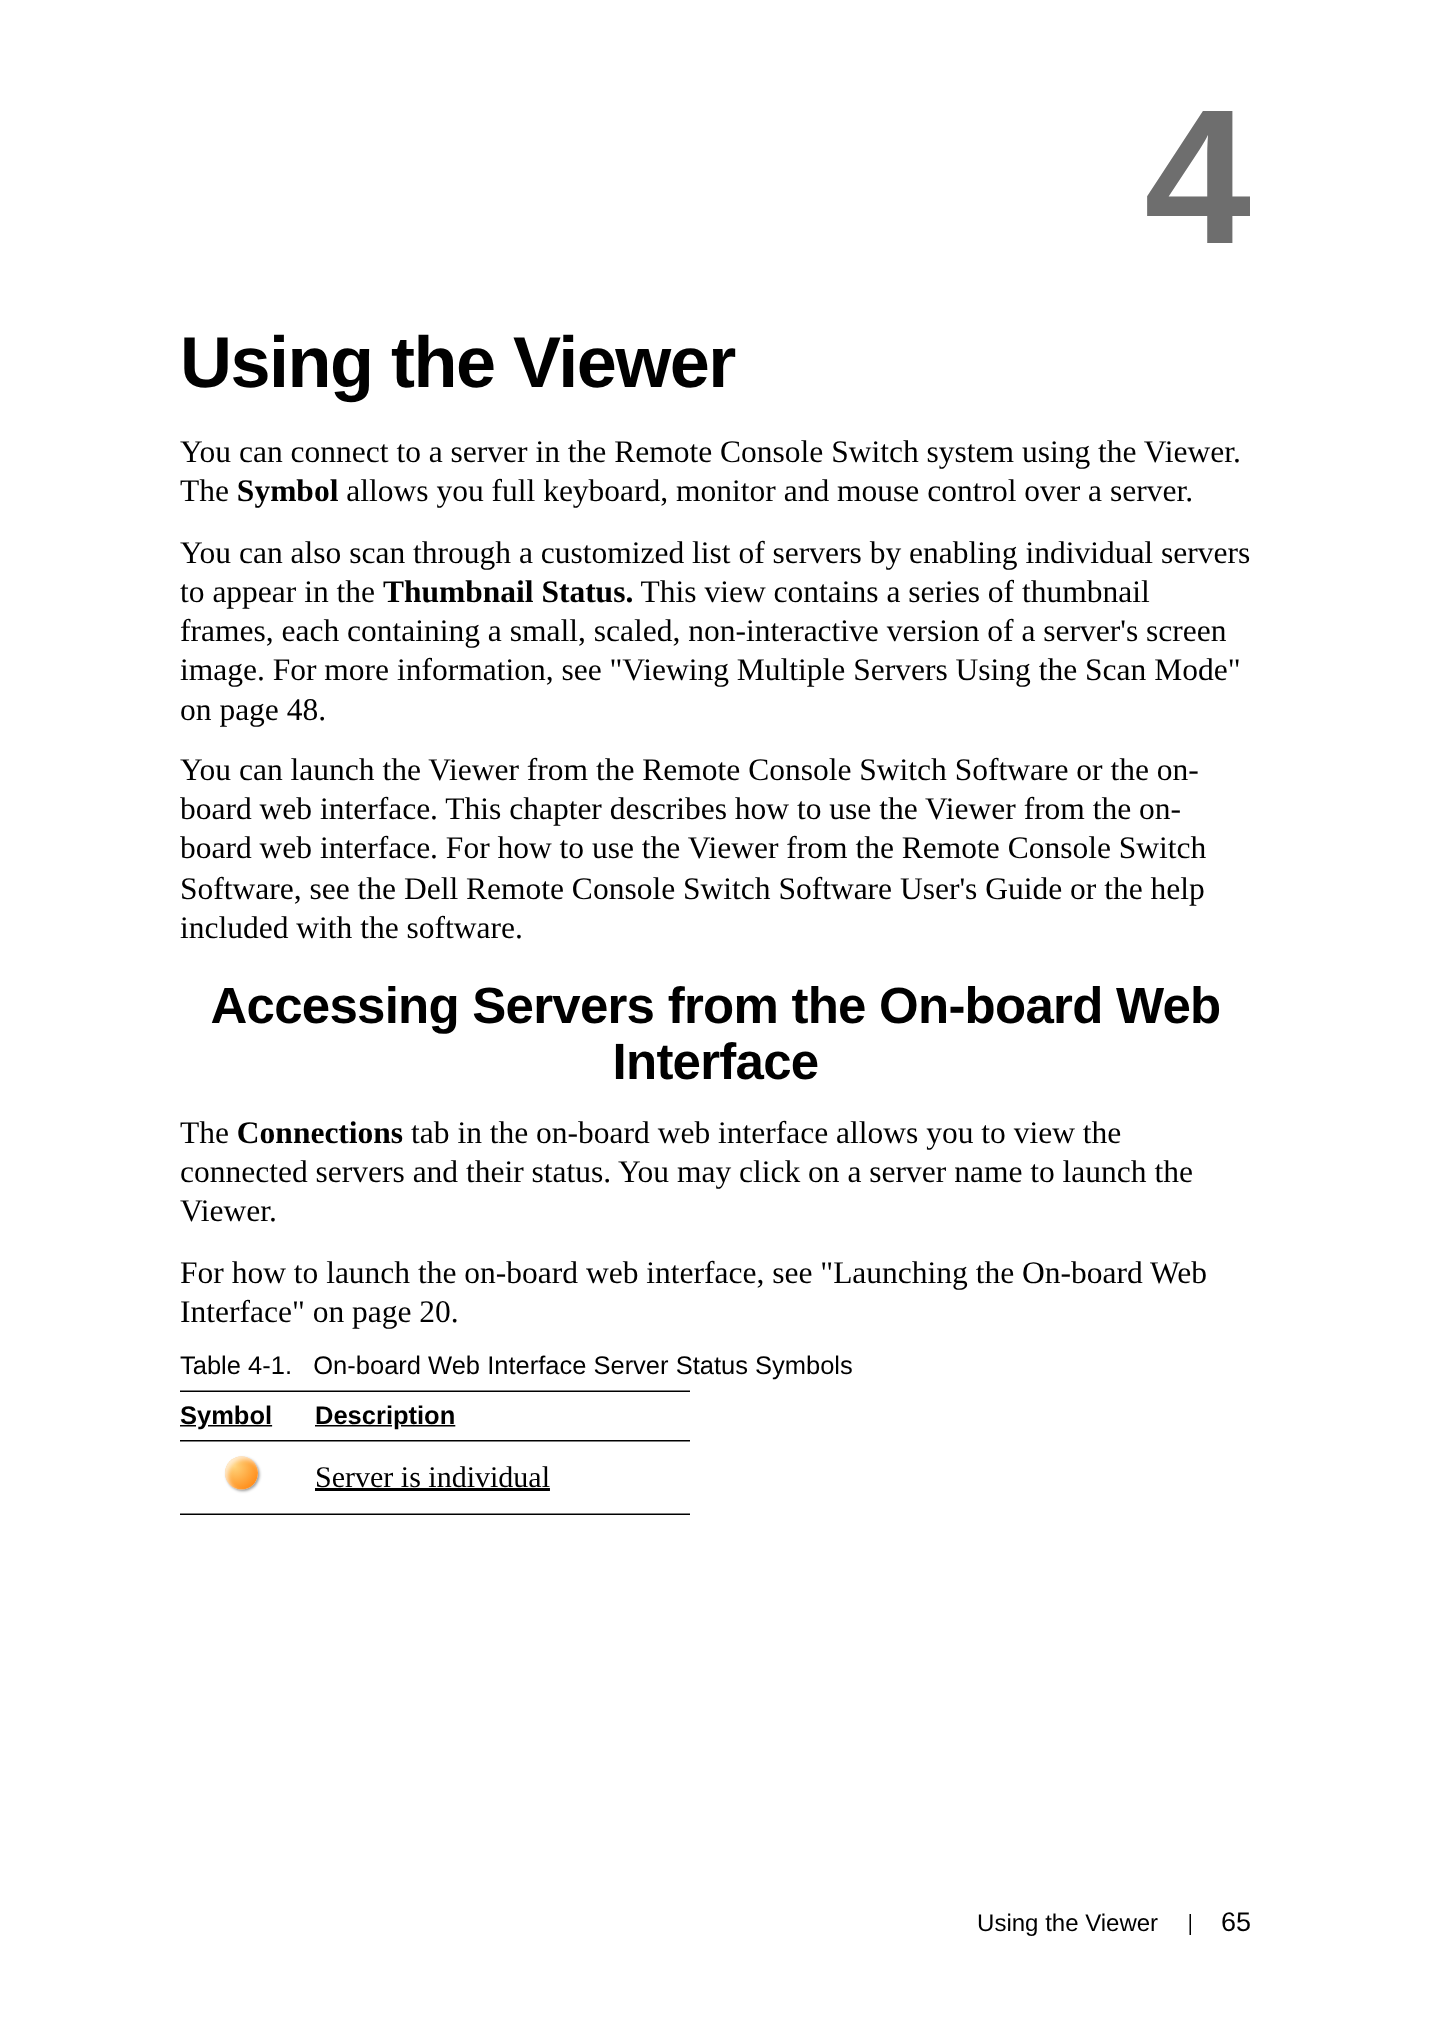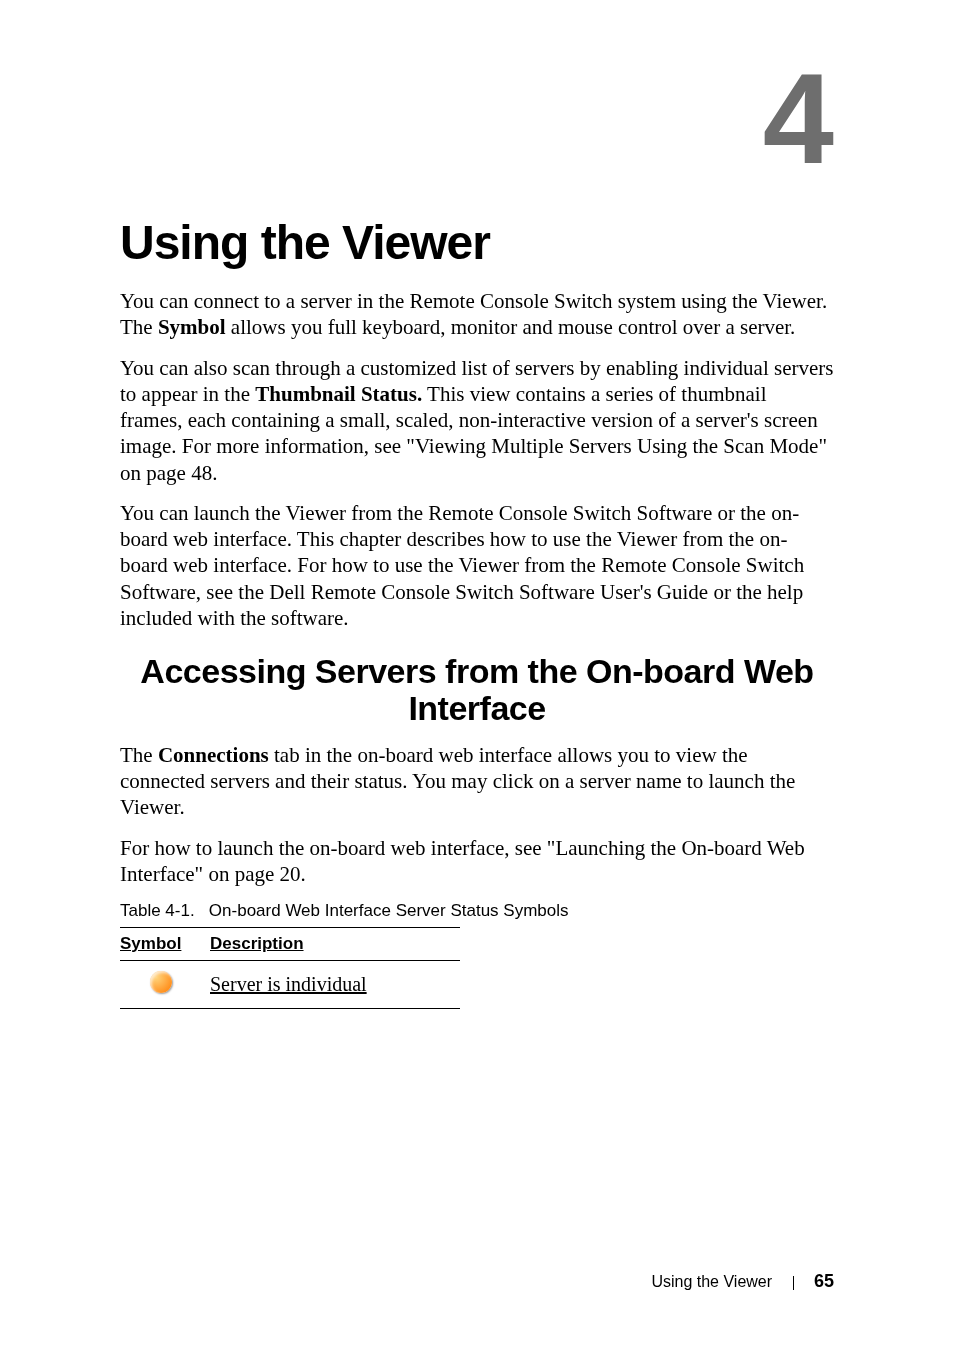--- a/index.html
+++ b/index.html
@@ -106,21 +106,21 @@
     font-size: 16px;
     font-family: Arial, Helvetica, sans-serif;
   }
   .footer .sep {
     display: inline-block;
     width: 1px; height: 14px;
     background: #000;
     margin: 0 16px;
     vertical-align: middle;
   }
-  .footer .pnum { font-weight: 700; font-size: 18px; }
+  .footer .pnum { font-weight: 400; font-size: 18px; }
   .bold { font-weight: bold; }
 </style>
 </head>
 <body>
 
 <div class="chapter-num">4</div>
 
 <h1 class="title">Using the Viewer</h1>
 
 <p class="body">

